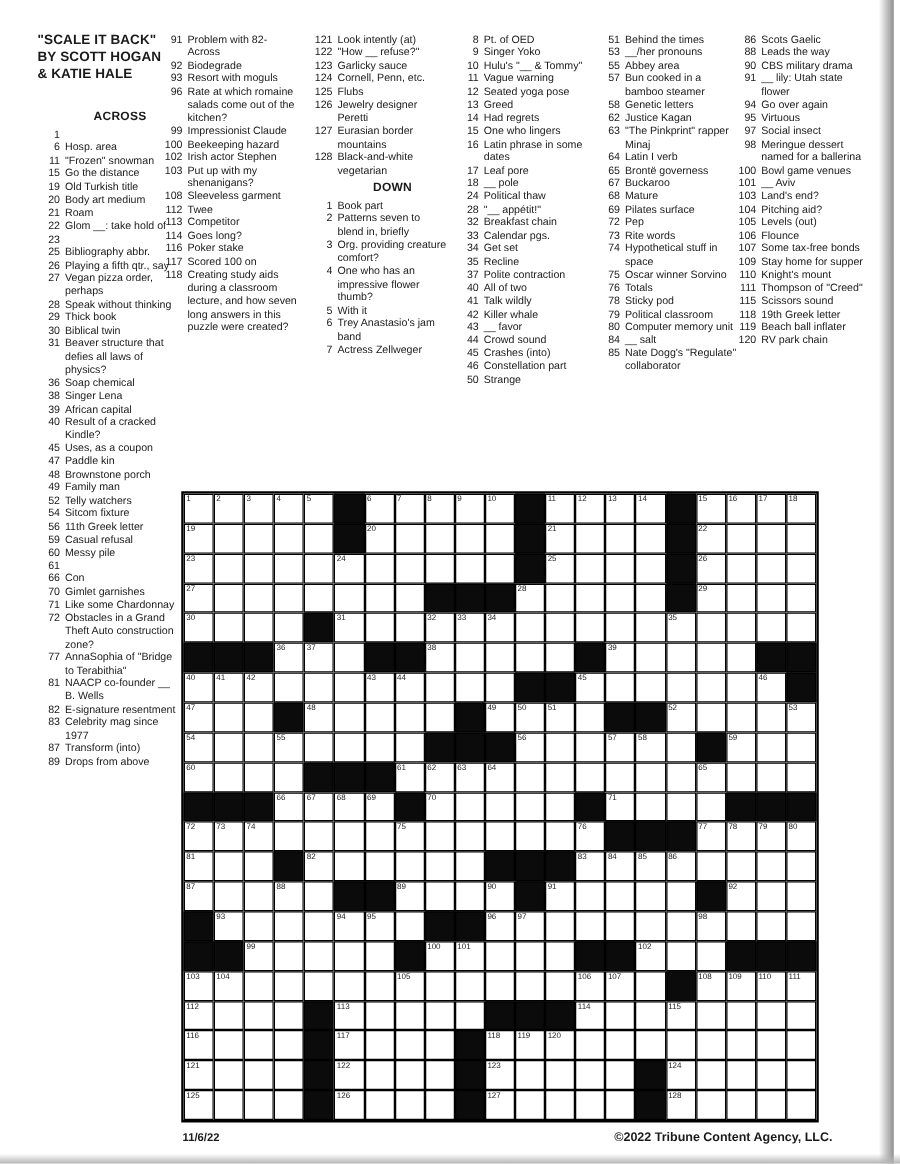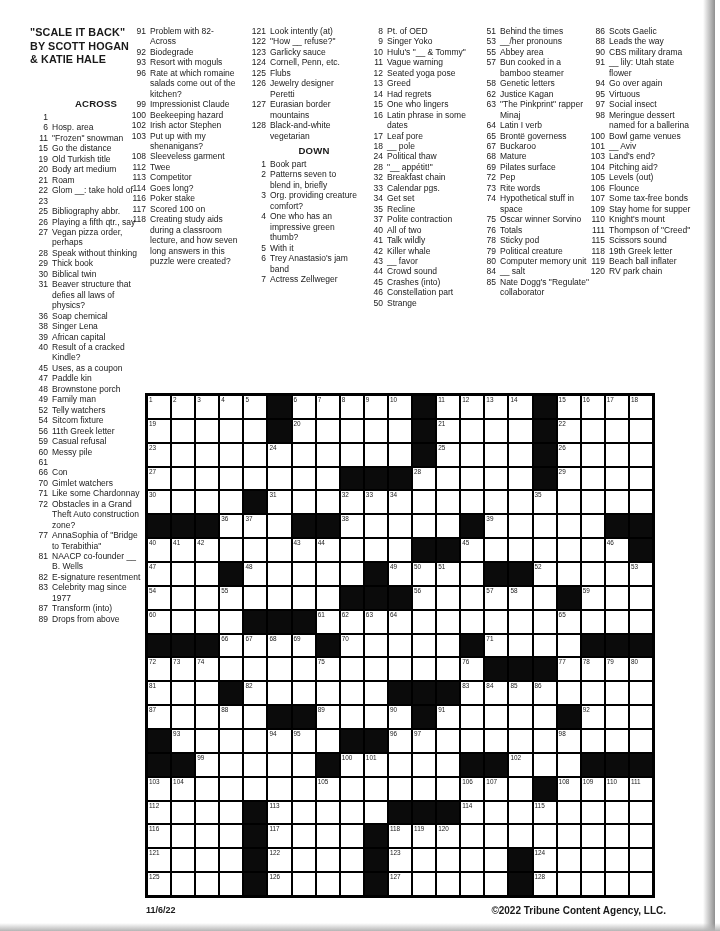--- a/index.html
+++ b/index.html
@@ -12,21 +12,21 @@
     font-size:10.8px;font-weight:bold;line-height:13.5px;letter-spacing:.1px;}
   .clue-col{position:absolute;width:114px;}
   .col-1{left:28px;top:88px;}
   .col-2{left:126px;top:26px;}
   .col-3{left:246px;top:26px;}
   .col-4{left:363px;top:26px;}
   .col-5{left:476px;top:26px;}
   .col-6{left:585px;top:26px;}
   .list-header{font-size:9.6px;font-weight:bold;text-align:center;
     width:92px;margin:0 0 3px 22px;letter-spacing:.2px;}
-  .col-1 .list-header{margin-top:10px;}
+  .col-1 .list-header{margin-top:0;}
   .clue{display:flex;font-size:8.5px;line-height:10.45px;}
   .clue .num{width:20px;text-align:right;flex:none;padding-right:4px;}
   .clue .txt{width:89px;}
   .crossword{
     position:absolute;left:145px;top:393px;width:510px;height:505px;
     display:grid;grid-template-columns:repeat(21,1fr);grid-template-rows:repeat(21,1fr);
     border:2px solid #000;box-sizing:border-box;background:#fff;
   }
   .cell{border:0.5px solid #000;position:relative;box-sizing:border-box;background:#fff;}
   .cell.black{background:#0b0b0b;}
@@ -167,21 +167,21 @@
       </div>
       <div class="clue">
         <span class="num">61</span>
       </div>
       <div class="clue">
         <span class="num">66</span>
         <span class="txt">Con</span>
       </div>
       <div class="clue">
         <span class="num">70</span>
-        <span class="txt">Gimlet watchers</span>
+        <span class="txt">Gimlet garnishes</span>
       </div>
       <div class="clue">
         <span class="num">71</span>
         <span class="txt">Like some Chardonnay</span>
       </div>
       <div class="clue">
         <span class="num">72</span>
         <span class="txt">Obstacles in a Grand Theft Auto construction zone?</span>
       </div>
       <div class="clue">
@@ -312,21 +312,21 @@
       <div class="clue">
         <span class="num">2</span>
         <span class="txt">Patterns seven to blend in, briefly</span>
       </div>
       <div class="clue">
         <span class="num">3</span>
         <span class="txt">Org. providing creature comfort?</span>
       </div>
       <div class="clue">
         <span class="num">4</span>
-        <span class="txt">One who has an impressive green thumb?</span>
+        <span class="txt">One who has an impressive flower thumb?</span>
       </div>
       <div class="clue">
         <span class="num">5</span>
         <span class="txt">With it</span>
       </div>
       <div class="clue">
         <span class="num">6</span>
         <span class="txt">Trey Anastasio's jam band</span>
       </div>
       <div class="clue">
@@ -508,21 +508,21 @@
       <div class="clue">
         <span class="num">76</span>
         <span class="txt">Totals</span>
       </div>
       <div class="clue">
         <span class="num">78</span>
         <span class="txt">Sticky pod</span>
       </div>
       <div class="clue">
         <span class="num">79</span>
-        <span class="txt">Political creature</span>
+        <span class="txt">Political classroom</span>
       </div>
       <div class="clue">
         <span class="num">80</span>
         <span class="txt">Computer memory unit</span>
       </div>
       <div class="clue">
         <span class="num">84</span>
         <span class="txt">__ salt</span>
       </div>
       <div class="clue">

